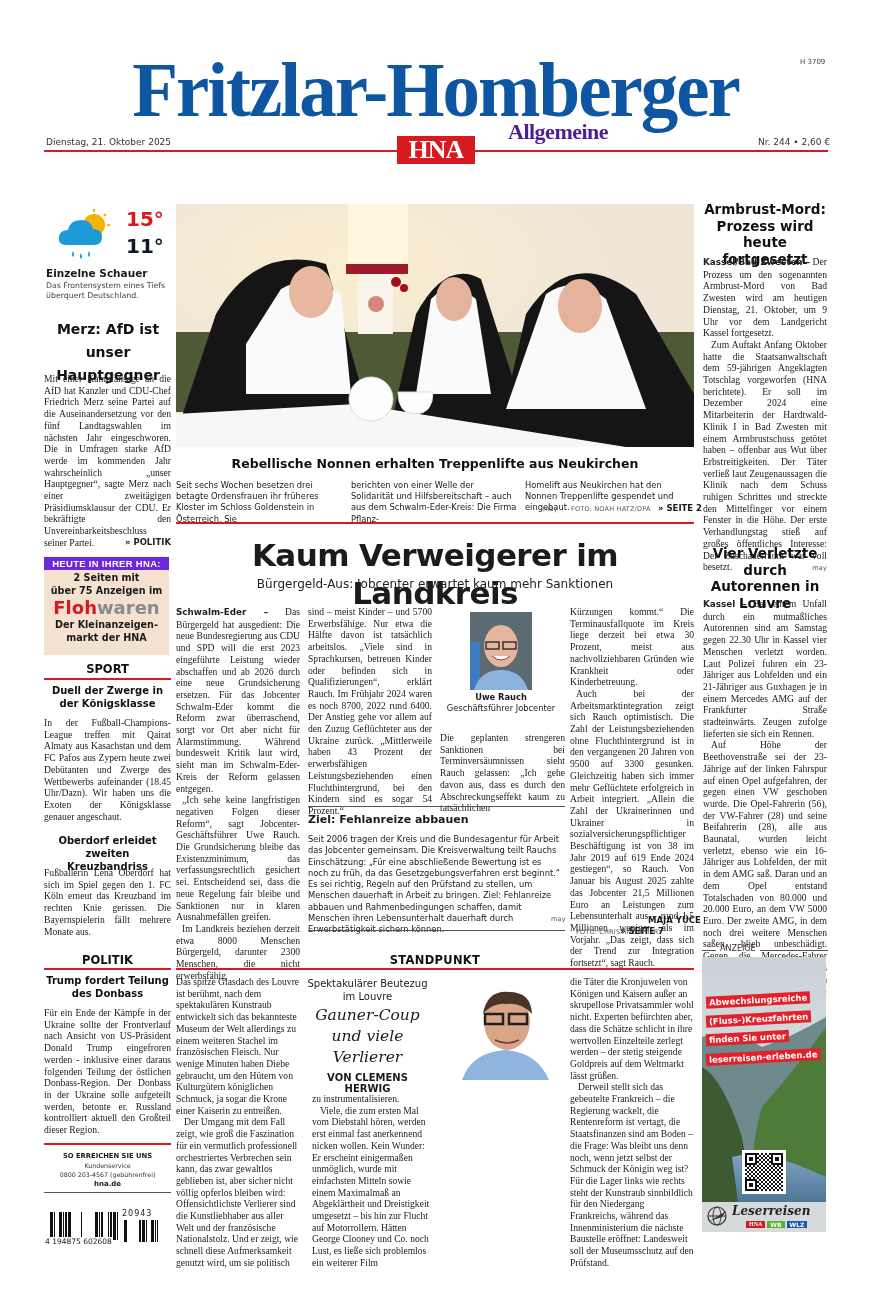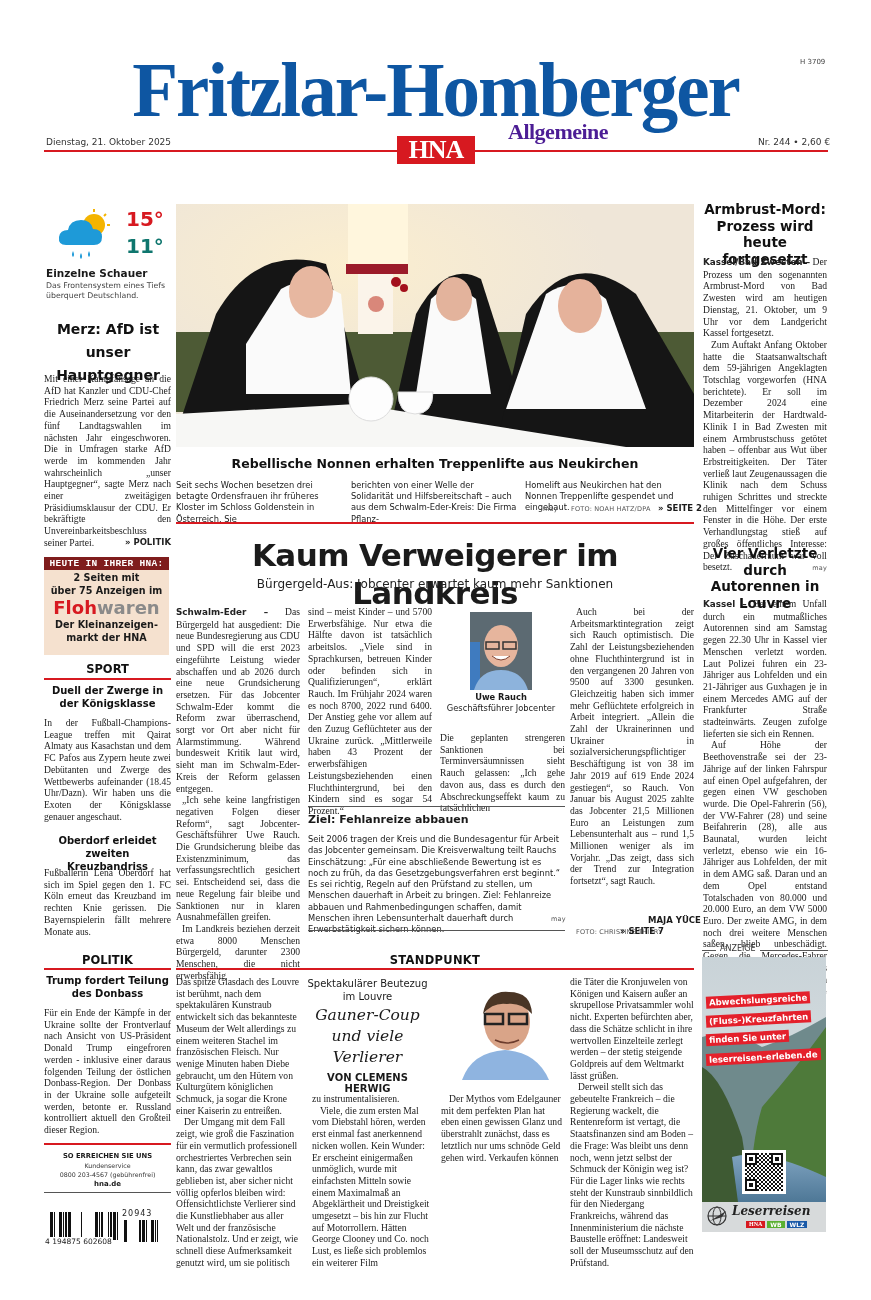--- a/index.html
+++ b/index.html
@@ -19,21 +19,21 @@
 #masthead-title{left:0;width:871px;top:50px;text-align:center;font-family:"Liberation Serif",serif;font-weight:bold;font-size:75px;color:#0e56a2;letter-spacing:-2px;line-height:80px;transform:scaleY(1.05)}
 #masthead-sub{left:508px;top:119px;font-family:"Liberation Serif",serif;font-weight:bold;font-size:22px;color:#4c1d95;letter-spacing:-0.5px}
 #hna-badge{left:397px;top:136px;width:78px;height:28px;background:#d71920;color:#fff;font-family:"Liberation Serif",serif;font-weight:bold;font-size:26px;text-align:center;line-height:28px;letter-spacing:-1px}
 #date{left:46px;top:137px;font-family:"DejaVu Sans",sans-serif;font-size:9px;color:#333}
 #issue{left:758px;top:137px;font-family:"DejaVu Sans",sans-serif;font-size:9px;color:#333}
 #code{left:800px;top:58px;font-family:"DejaVu Sans",sans-serif;font-size:7px;color:#444}
 
 
 #weather-icon{left:56px;top:205px;width:56px;height:60px}
 #temp-high{left:126px;top:207px;font-family:"DejaVu Sans",sans-serif;font-weight:bold;font-size:20px;color:#d71920}
-#temp-low{left:126px;top:234px;font-family:"DejaVu Sans",sans-serif;font-weight:bold;font-size:20px;color:#0f766e}
+#temp-low{left:126px;top:234px;font-family:"DejaVu Sans",sans-serif;font-weight:bold;font-size:20px;color:#0f172a}
 #weather-title{left:46px;top:267px;font-family:"DejaVu Sans",sans-serif;font-weight:bold;font-size:10.5px}
 #weather-desc{left:46px;top:281px;width:130px;font-family:"DejaVu Sans",sans-serif;font-size:7.8px;line-height:9.5px;color:#444}
 
 .col-head{font-family:"DejaVu Sans",sans-serif;font-weight:bold;text-align:center;color:#111}
 
 
 #nuns-photo{left:176px;top:204px;width:518px;height:243px;overflow:hidden}
 </style>
 </head>
 <body>
@@ -117,21 +117,21 @@
 
 <div class="abs col-head" style="left:700px;top:201px;width:130px;font-size:13.5px;line-height:16.5px">Armbrust-Mord: Prozess wird heute fortgesetzt</div>
 <div class="abs body-text" style="left:703px;top:256px;width:124px">
   <b class="sans" style="font-size:8.8px">Kassel/Bad Zwesten –</b>
   <span>Der Prozess um den sogenannten Armbrust-Mord von Bad Zwesten wird am heutigen Dienstag, 21. Oktober, um 9 Uhr vor dem Landgericht Kassel fortgesetzt.</span>
   <div style="text-indent:8px">Zum Auftakt Anfang Oktober hatte die Staatsanwaltschaft dem 59-jährigen Angeklagten Totschlag vorgeworfen (HNA berichtete). Er soll im Dezember 2024 eine Mitarbeiterin der Hardtwald-Klinik I in Bad Zwesten mit einem Armbrustschuss getötet haben – offenbar aus Wut über Erbstreitigkeiten. Der Täter verließ laut Zeugenaussagen die Klinik nach dem Schuss ruhigen Schrittes und streckte den Mittelfinger vor einem Fenster in die Höhe. Der erste Verhandlungstag stieß auf großes öffentliches Interesse: Der Zuschauerraum war voll besetzt.</div>
   <div class="small" style="text-align:right;margin-top:-10px">may</div>
 </div>
 
 <div class="abs" style="left:44px;top:557px;width:125px;height:98px;background:#f5e1cf">
-  <div style="background:#7f1d1d;color:#fff;font-family:Liberation Mono, monospace;font-weight:bold;font-size:9.5px;text-align:center;height:13px;line-height:13px;letter-spacing:0.3px">HEUTE IN IHRER HNA:</div>
+  <div style="background:#6d28d9;color:#fff;font-family:Liberation Sans, sans-serif;font-weight:bold;font-size:9.5px;text-align:center;height:13px;line-height:13px;letter-spacing:0.3px">HEUTE IN IHRER HNA:</div>
   <div class="sans" style="text-align:center;font-weight:bold;font-size:9.6px;line-height:12.5px;margin-top:2px">2 Seiten mit</div>
   <div class="sans" style="text-align:center;font-weight:bold;font-size:9.6px;line-height:12.5px">über 75 Anzeigen im</div>
   <div class="sans" style="text-align:center;font-weight:bold;font-size:18px;line-height:22px"><span style="color:#d71920">Floh</span><span style="color:#8a8a8a">waren</span></div>
   <div class="sans" style="text-align:center;font-weight:bold;font-size:9.6px;line-height:12.5px">Der Kleinanzeigen-</div>
   <div class="sans" style="text-align:center;font-weight:bold;font-size:9.6px;line-height:12.5px">markt der HNA</div>
 </div>
 
 <div class="abs col-head" style="left:44px;top:662px;width:127px;font-size:11.5px">SPORT</div>
 <div class="redline" style="left:44px;top:678px;width:127px"></div>
 <div class="abs col-head" style="left:44px;top:684px;width:127px;font-size:10px;line-height:13px">Duell der Zwerge in der Königsklasse</div>
@@ -159,20 +159,21 @@
     <rect x="16" y="30" width="13" height="7" fill="none" stroke="#333" stroke-width="1.5"></rect>
     <rect x="33" y="30" width="13" height="7" fill="none" stroke="#333" stroke-width="1.5"></rect>
     <path d="M22 44 Q31 52 40 44" fill="#fff" stroke="#7a3f2f"></path>
   </svg>
 </div>
 <div class="abs sans" style="left:440px;top:692px;width:122px;text-align:center;font-size:8.3px;font-weight:bold">Uwe Rauch</div>
 <div class="abs sans" style="left:436px;top:703px;width:130px;text-align:center;font-size:8.3px">Geschäftsführer Jobcenter</div>
 <div class="abs body-text" style="left:440px;top:732px;width:125px">Die geplanten strengeren Sanktionen bei Terminversäumnissen sieht Rauch gelassen: „Ich gehe davon aus, dass es durch den Abschreckungseffekt kaum zu tatsächlichen</div>
 
 <div class="abs body-text" style="left:570px;top:606px;width:124px">
+  <span>Kürzungen kommt.“ Die Terminausfallquote im Kreis liege derzeit bei etwa 30 Prozent, meist aus nachvollziehbaren Gründen wie Krankheit oder Kinderbetreuung.</span>
   <div style="text-indent:6px">Auch bei der Arbeitsmarktintegration zeigt sich Rauch optimistisch. Die Zahl der Leistungsbeziehenden ohne Fluchthintergrund ist in den vergangenen 20 Jahren von 9500 auf 3300 gesunken. Gleichzeitig haben sich immer mehr Geflüchtete erfolgreich in Arbeit integriert. „Allein die Zahl der Ukrainerinnen und Ukrainer in sozialversicherungspflichtiger Beschäftigung ist von 38 im Jahr 2019 auf 619 Ende 2024 gestiegen“, so Rauch. Von Januar bis August 2025 zahlte das Jobcenter 21,5 Millionen Euro an Leistungen zum Lebensunterhalt aus – rund 1,5 Millionen weniger als im Vorjahr. „Das zeigt, dass sich der Trend zur Integration fortsetzt“, sagt Rauch.</div>
 </div>
 <div class="abs kicker" style="left:648px;top:915px;font-size:8.5px">MAJA YÜCE</div>
 <div class="abs small" style="left:576px;top:928px">FOTO: CHRISTINE THIERY</div>
 <div class="abs kicker" style="left:620px;top:926px;font-size:8.5px">» SEITE 7</div>
 
 <div class="greyline" style="left:308px;top:806px;width:257px"></div>
 <div class="abs sans" style="left:308px;top:813px;font-size:11px;font-weight:bold">Ziel: Fehlanreize abbauen</div>
 <div class="abs sans" style="left:308px;top:834px;width:255px;font-size:8.3px;line-height:11.3px">Seit 2006 tragen der Kreis und die Bundesagentur für Arbeit das Jobcenter gemeinsam. Die Kreisverwaltung teilt Rauchs Einschätzung: „Für eine abschließende Bewertung ist es noch zu früh, da das Gesetzgebungsverfahren erst beginnt.“ Es sei richtig, Regeln auf den Prüfstand zu stellen, um Menschen dauerhaft in Arbeit zu bringen. Ziel: Fehlanreize abbauen und Rahmenbedingungen schaffen, damit Menschen ihren Lebensunterhalt dauerhaft durch Erwerbstätigkeit sichern können.</div>
 <div class="abs small" style="left:551px;top:915px">may</div>
@@ -252,21 +253,20 @@
     <path d="M5 100 Q15 72 48 70 Q80 72 92 100z" fill="#8fb4e0"></path>
     <ellipse cx="50" cy="42" rx="23" ry="28" fill="#d9a488"></ellipse>
     <path d="M26 34 Q30 10 52 12 Q74 12 75 34 Q64 22 50 24 Q36 22 26 34z" fill="#4a3525"></path>
     <rect x="28" y="34" width="18" height="10" fill="none" stroke="#222" stroke-width="2.5"></rect>
     <rect x="52" y="34" width="18" height="10" fill="none" stroke="#222" stroke-width="2.5"></rect>
     <path d="M38 60 Q50 66 62 60" fill="none" stroke="#6b3b2c" stroke-width="1.5"></path>
   </svg>
 </div>
 
 <div class="abs body-text" style="left:441px;top:1093px;width:124px;text-align:left">
-  <div style="text-indent:8px">Der Mythos vom Edelgauner mit dem perfekten Plan hat eben einen gewissen Glanz und überstrahlt zunächst, dass es letztlich nur ums schnöde Geld gehen wird. Verkaufen können</div>
 </div>
 
 <div class="abs body-text" style="left:570px;top:976px;width:124px;text-align:left">
   <span>die Täter die Kronjuwelen von Königen und Kaisern außer an skrupellose Privatsammler wohl nicht. Experten befürchten aber, dass die Schätze schlicht in ihre wertvollen Einzelteile zerlegt werden – der stetig steigende Goldpreis auf dem Weltmarkt lässt grüßen.</span>
   <div style="text-indent:8px">Derweil stellt sich das gebeutelte Frankreich – die Regierung wackelt, die Rentenreform ist vertagt, die Staatsfinanzen sind am Boden – die Frage: Was bleibt uns denn noch, wenn jetzt selbst der Schmuck der Königin weg ist? Für die Lager links wie rechts steht der Kunstraub sinnbildlich für den Niedergang Frankreichs, während das Innenministerium die nächste Baustelle eröffnet: Landesweit soll der Museumsschutz auf den Prüfstand.</div>
 </div>
 
 <div class="greyline" style="left:702px;top:950px;width:14px"></div>
 <div class="abs sans" style="left:720px;top:944px;font-size:8px;color:#333">ANZEIGE</div>
 <div class="greyline" style="left:760px;top:950px;width:68px"></div>

